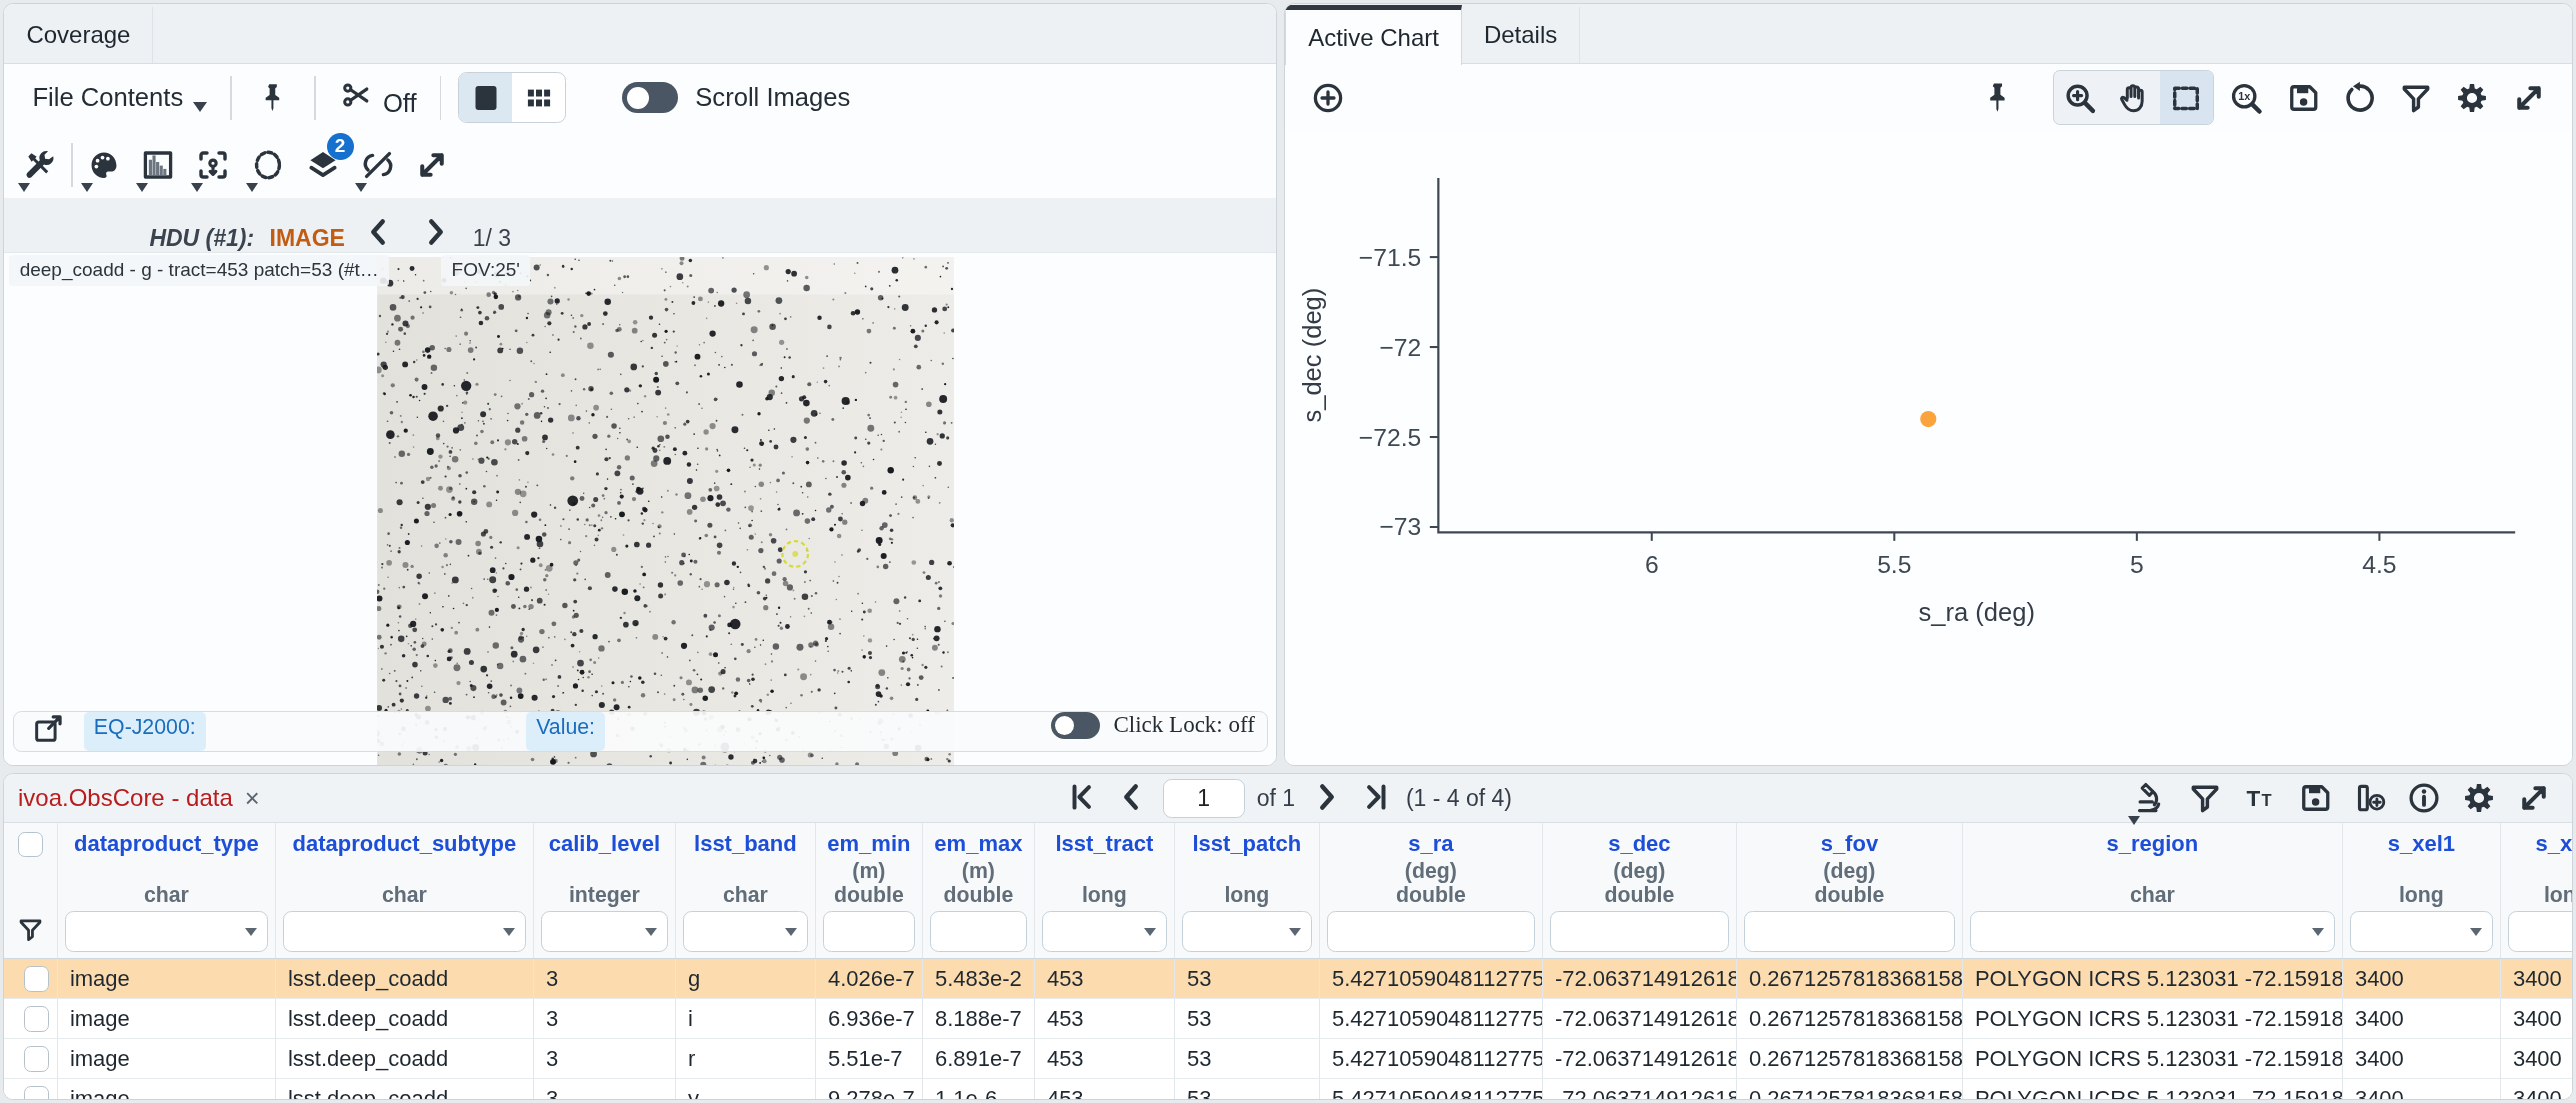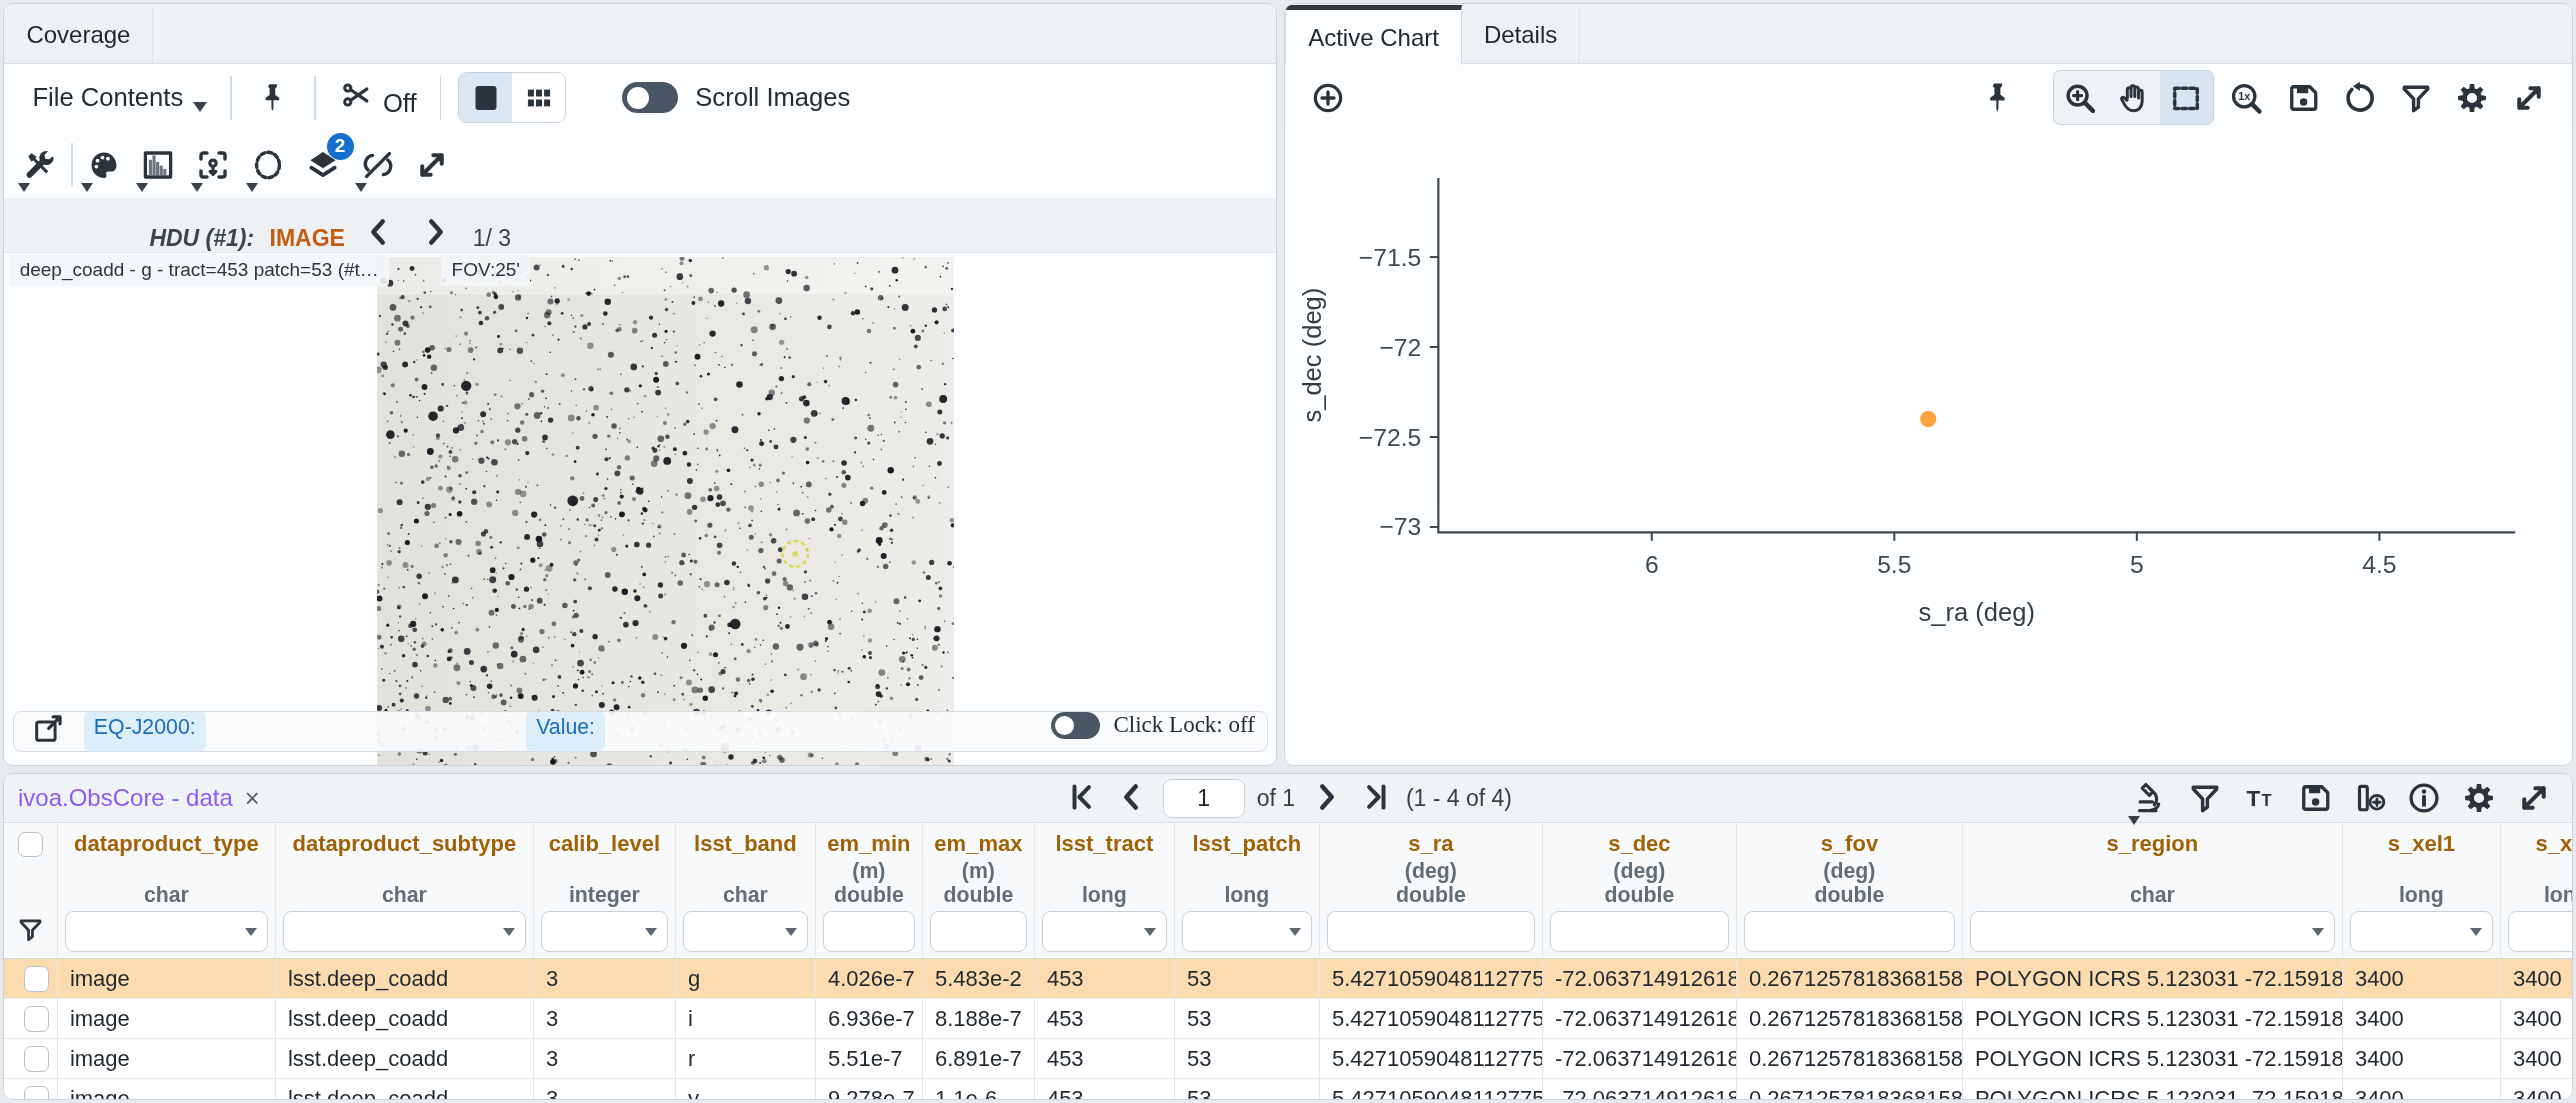--- a/index.html
+++ b/index.html
@@ -69,32 +69,32 @@
 
   
   .chart-toolbar{height:67px;padding:0 19px;gap:8.5px;}
   .chart-toolbar .spacer{flex:1;}
   .chart-area{flex:1;background:#fdfeff;}
   .chart-area svg{display:block;}
 
   
   .table-header-bar{height:49px;background:#f0f3f6;border-bottom:1.7px solid #d9dfe4;display:flex;align-items:center;
       padding:0 13.6px;flex:none;position:relative;}
-  .table-title{font-size:24px;color:#8b5cf6;}
+  .table-title{font-size:24px;color:#b91c1c;}
   .close-x{font-size:25.6px;color:#5b6670;margin-left:12px;}
   .paging{position:absolute;left:50%;transform:translateX(-50%);display:flex;align-items:center;gap:12px;font-size:23px;color:#343e48;}
   .page-input{width:82px;height:39px;border:1.7px solid #c6d0d8;border-radius:8.5px;text-align:center;font-size:23px;
       font-family:"Liberation Sans",sans-serif;color:#222;background:#fff;}
   .pg-btn{background:none;border:none;padding:0 1.7px;display:flex;align-items:center;}
   .table-tools{margin-left:auto;display:flex;align-items:center;gap:6.8px;}
   .table-wrap{flex:1;overflow:hidden;background:#fff;}
   table.grid{border-collapse:collapse;table-layout:fixed;}
   table.grid th,table.grid td{border-right:1.7px solid #e2e7eb;overflow:hidden;white-space:nowrap;padding:0;}
   table.grid thead th{background:#f7f9fa;vertical-align:top;}
-  .col-name{font-size:22px;color:#a16207;line-height:31px;padding-top:5.1px;text-align:center;}
+  .col-name{font-size:22px;color:#1d4ed8;line-height:31px;padding-top:5.1px;text-align:center;}
   .col-unit{font-size:21.3px;color:#616d78;line-height:24px;text-align:center;min-height:24px;}
   .col-type{font-size:21.3px;color:#616d78;line-height:25.6px;text-align:center;}
   .filter-cell{height:49px;background:#f7f9fa;border-bottom:1.7px solid #cfd8de;}
   .filter-box{position:relative;margin:1.7px 6.8px 6.8px 6.8px;height:41px;background:#fff;border:1.7px solid #c4d1da;border-radius:8.5px;}
   .filter-box input{position:absolute;inset:0;border:none;background:transparent;outline:none;width:100%;
       font-size:20.5px;padding:0 29px 0 8.5px;font-family:"Liberation Sans",sans-serif;}
   .filter-arrow{position:absolute;right:10.2px;top:16px;width:0;height:0;
       border-left:6.8px solid transparent;border-right:6.8px solid transparent;border-top:8.5px solid #5b6670;}
   table.grid td{height:40px;font-size:22px;color:#1f2830;padding-left:12px;border-bottom:1.7px solid #e6ebee;background:#fff;}
   tr.sel td{background:#fcdcae;}

